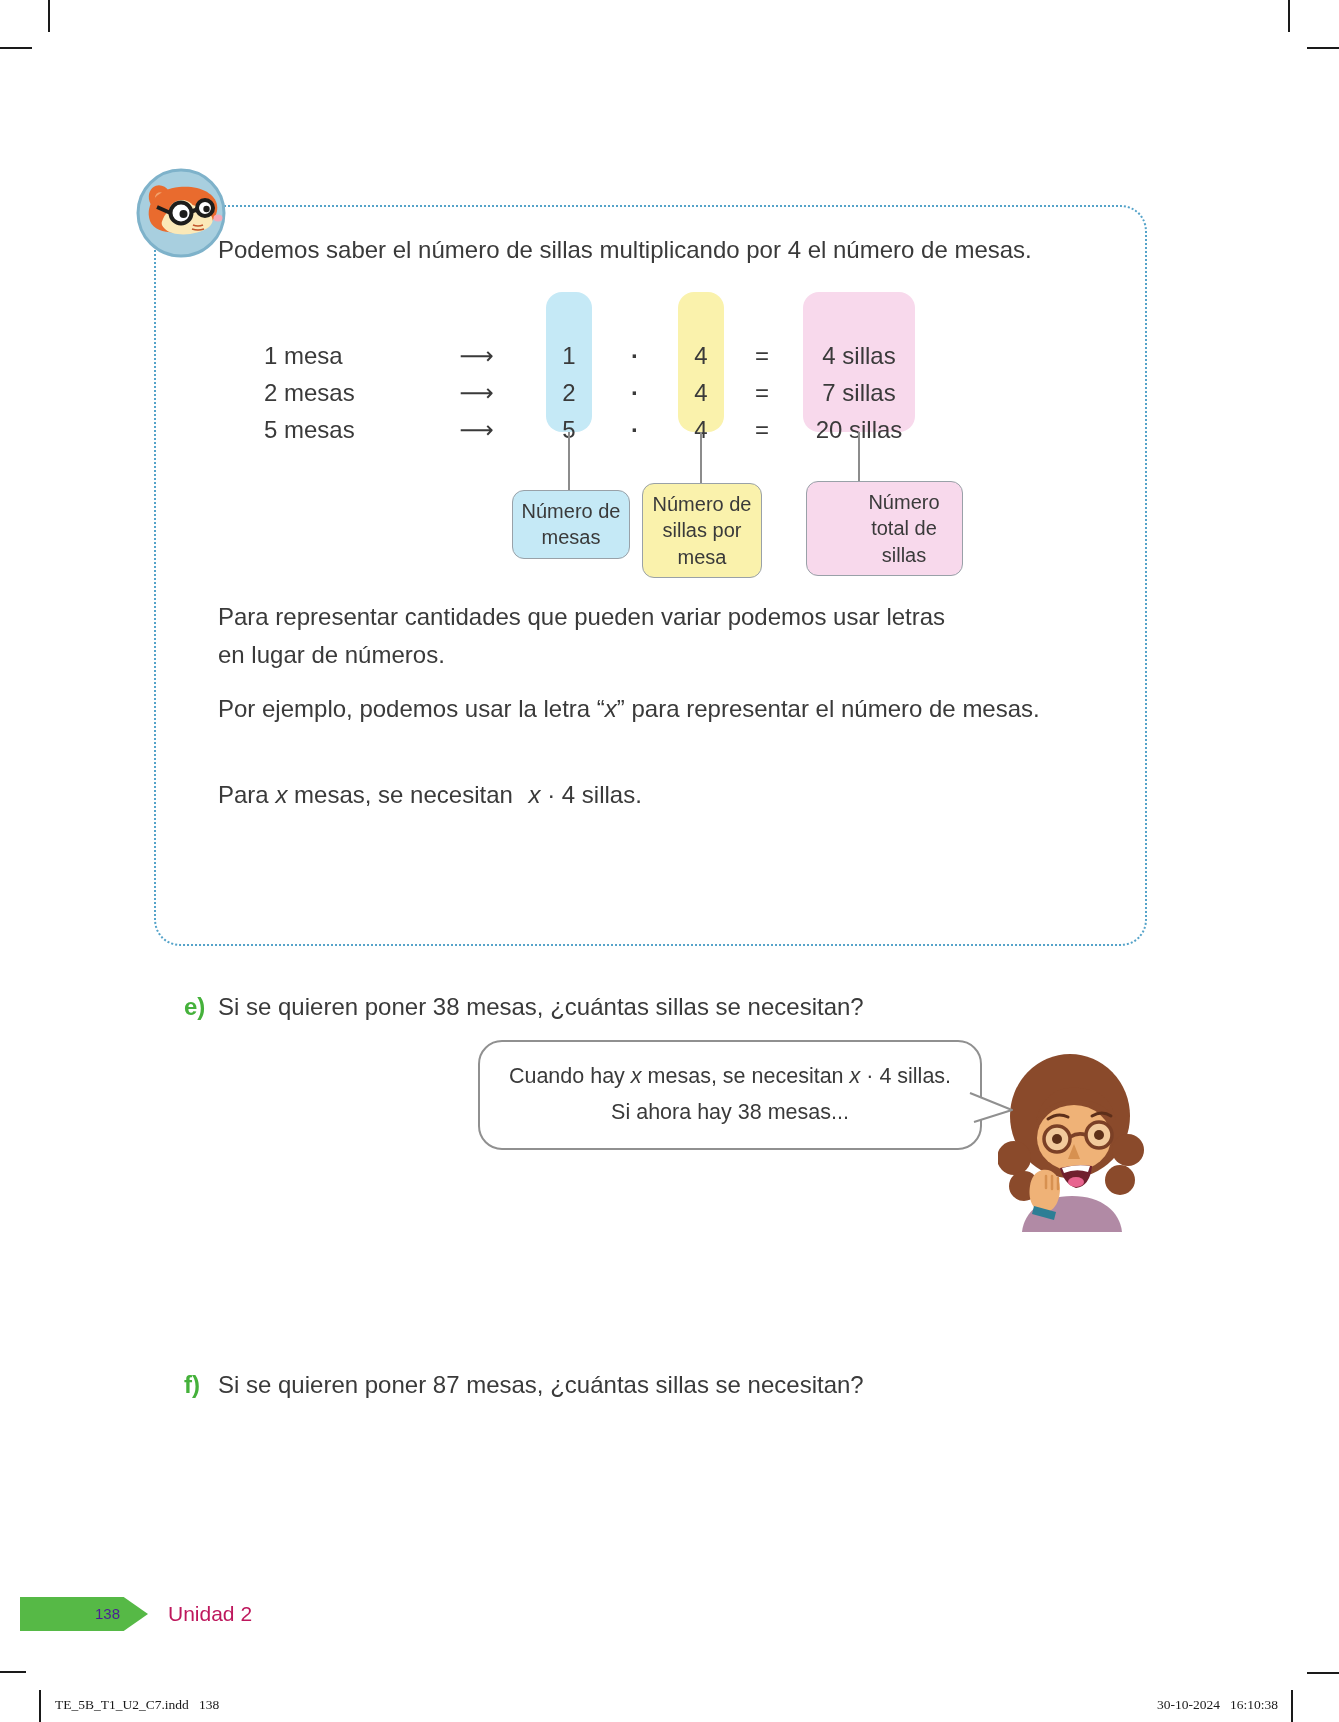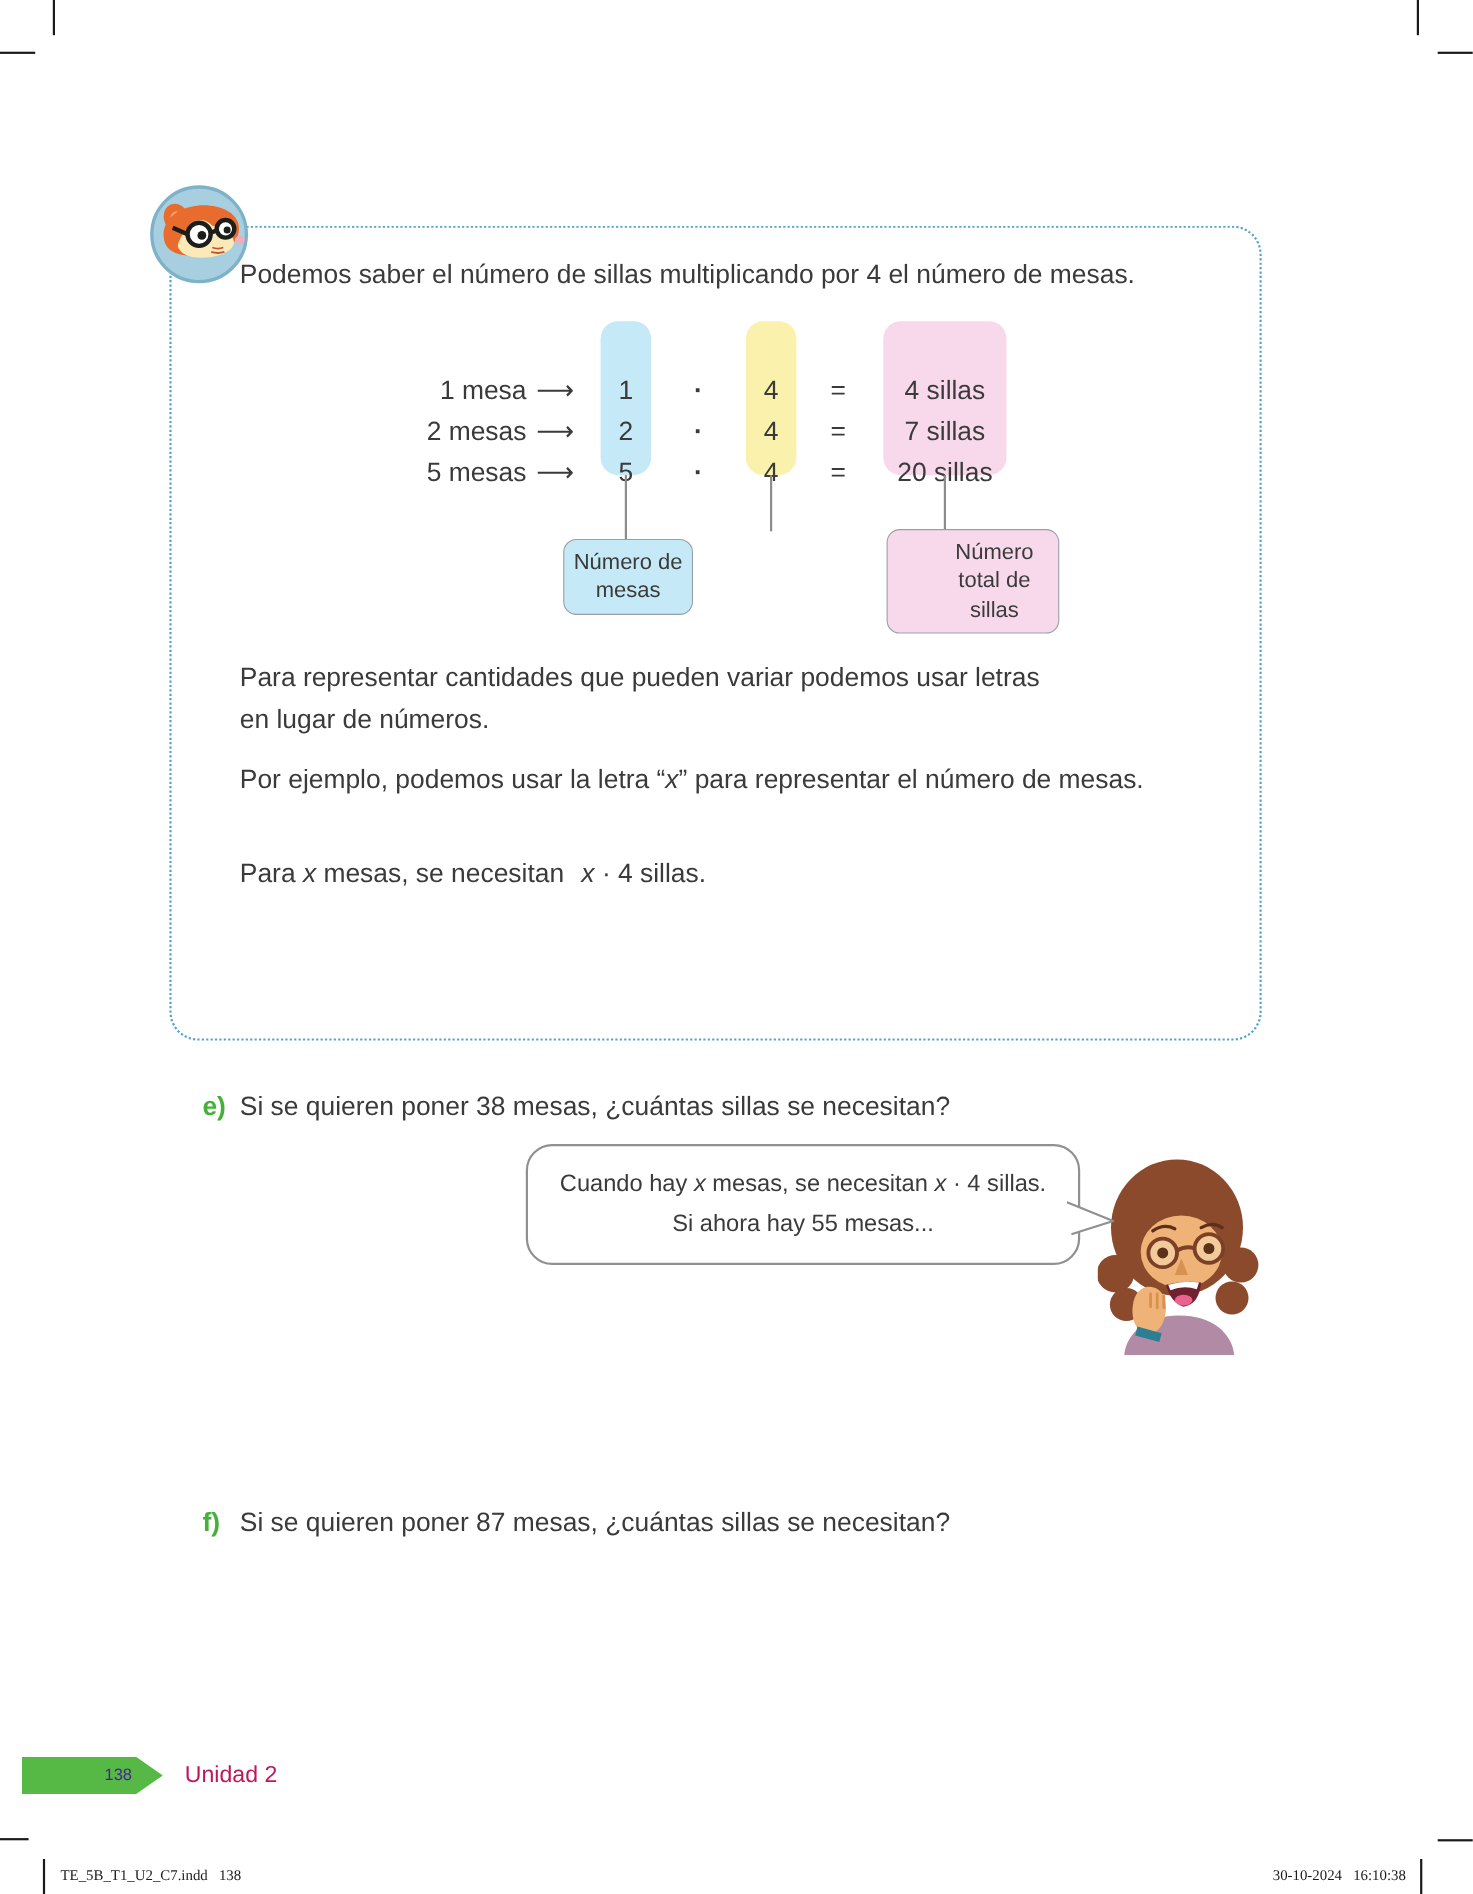--- a/index.html
+++ b/index.html
@@ -21,21 +21,21 @@
   .mascot{left:135px;top:167px;width:92px;height:92px;}
   .lead{left:218px;top:234px;width:870px;font-size:24px;line-height:32px;}
   
   .pill{position:absolute;border-radius:16px;}
   .pill-blue{left:546px;top:292px;width:46px;height:140px;background:var(--blue);}
   .pill-yellow{left:678px;top:292px;width:46px;height:140px;background:var(--yellow);}
   .pill-pink{left:803px;top:292px;width:112px;height:140px;background:var(--pink);}
   .eq-row{position:absolute;left:0;width:1339px;height:34px;font-size:24px;}
   .r1{top:339px}.r2{top:376px}.r3{top:413px}
   .cell{position:absolute;text-align:center;line-height:34px;}
-  .lbl{left:292px;width:230px;display:flex;justify-content:flex-end;gap:9px;}
+  .lbl{left:264px;width:230px;display:flex;justify-content:space-between;gap:9px;}
   .n{left:546px;width:46px}.dot{left:612px;width:46px;font-weight:bold}
   .per{left:678px;width:46px}.eqs{left:739px;width:46px}.tot{left:803px;width:112px}
   
   .conn{position:absolute;width:2px;background:#8c8c8c;}
   .cn1{left:568px;top:432px;height:58px}.cn2{left:700px;top:432px;height:51px}.cn3{left:858px;top:432px;height:49px}
   .leg{position:absolute;border:1.5px solid #99a1a8;border-radius:12px;text-align:center;
        font-size:20px;line-height:1.32;padding:7px 2px;}
   .leg-blue{left:512px;top:490px;width:112px;background:var(--blue);}
   .leg-yellow{left:642px;top:483px;width:114px;background:var(--yellow);}
   .leg-pink{left:806px;top:481px;width:112px;background:var(--pink);padding-left:41px;}
@@ -140,33 +140,34 @@
     <span class="cell dot">·</span>
     <span class="cell per">4</span>
     <span class="cell eqs">=</span>
     <span class="cell tot">20 sillas</span>
   </div>
 
   <div class="conn cn1"></div>
   <div class="conn cn2"></div>
   <div class="conn cn3"></div>
   <div class="leg leg-blue">Número de mesas</div>
+  <div class="leg leg-yellow">Número de sillas por mesa</div>
   <div class="leg leg-pink">Número total de sillas</div>
 
   <div class="para p1a">Para representar cantidades que pueden variar podemos usar letras</div>
   <div class="para p1b">en lugar de números.</div>
   <div class="para p2"><span>Por ejemplo, podemos usar la letra “</span><span class="var">x</span><span>” para representar el número de mesas.</span></div>
   <div class="para p3"><span>Para </span><span class="var">x</span><span> mesas, se necesitan </span><span class="var gap2">x</span><span> · 4 sillas.</span></div>
 
   <div class="marker m-e">e)</div>
   <div class="item-text t-e">Si se quieren poner 38 mesas, ¿cuántas sillas se necesitan?</div>
 
   <div class="abs bubble">
     <div><span>Cuando hay </span><span class="var">x</span><span> mesas, se necesitan </span><span class="var">x</span><span> · 4 sillas.</span></div>
-    <div>Si ahora hay 55 mesas...</div>
+    <div>Si ahora hay 38 mesas...</div>
   </div>
   <div class="abs tail">
     <svg viewBox="0 0 46 36" width="46" height="36">
       <path d="M2,3 L44,20 L6,32" fill="#ffffff" stroke="#909090" stroke-width="2" stroke-linejoin="round"></path>
     </svg>
   </div>
 
   <div class="abs girl">
     <svg viewBox="0 0 148 186" width="148" height="186">
       <ellipse cx="72" cy="70" rx="60" ry="62" fill="#8a4a2b"></ellipse>

